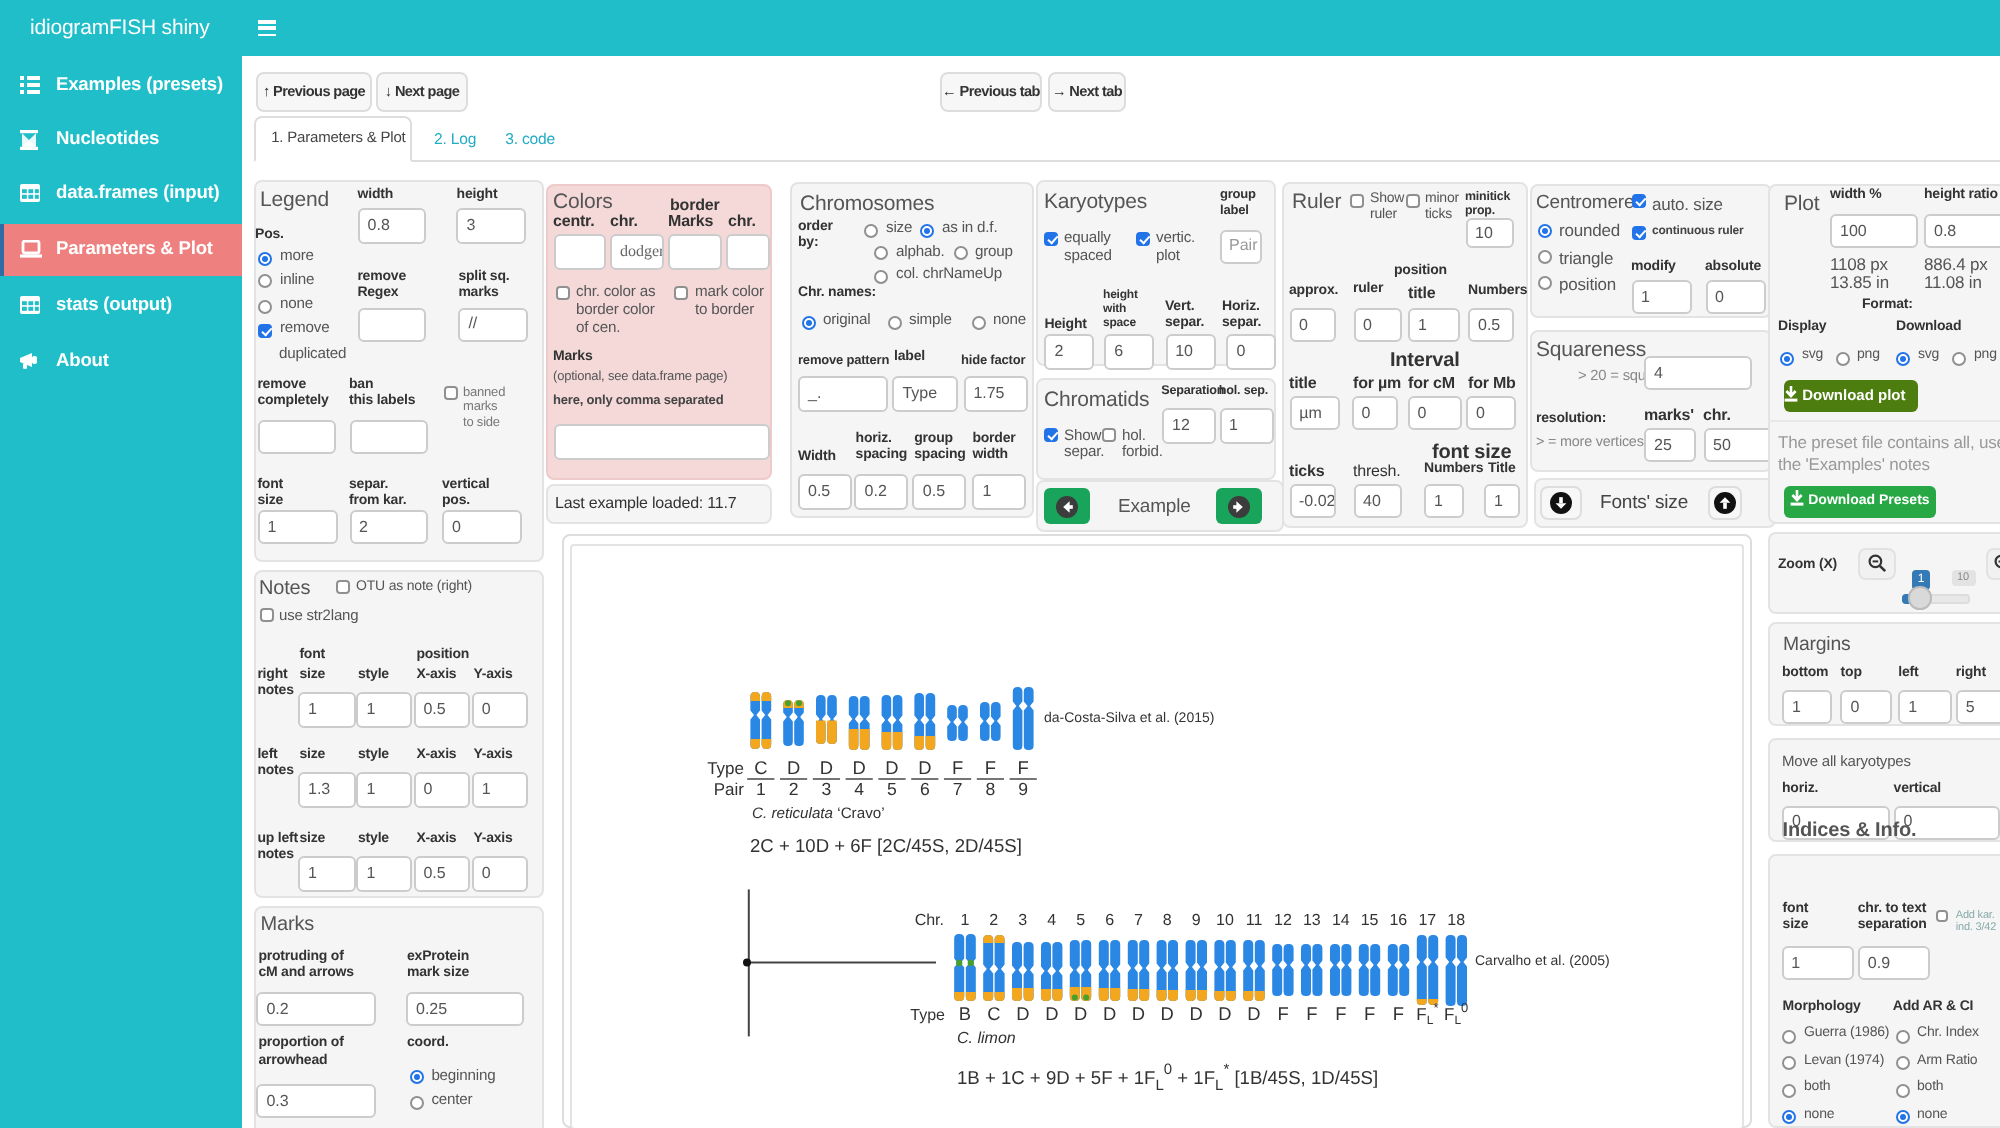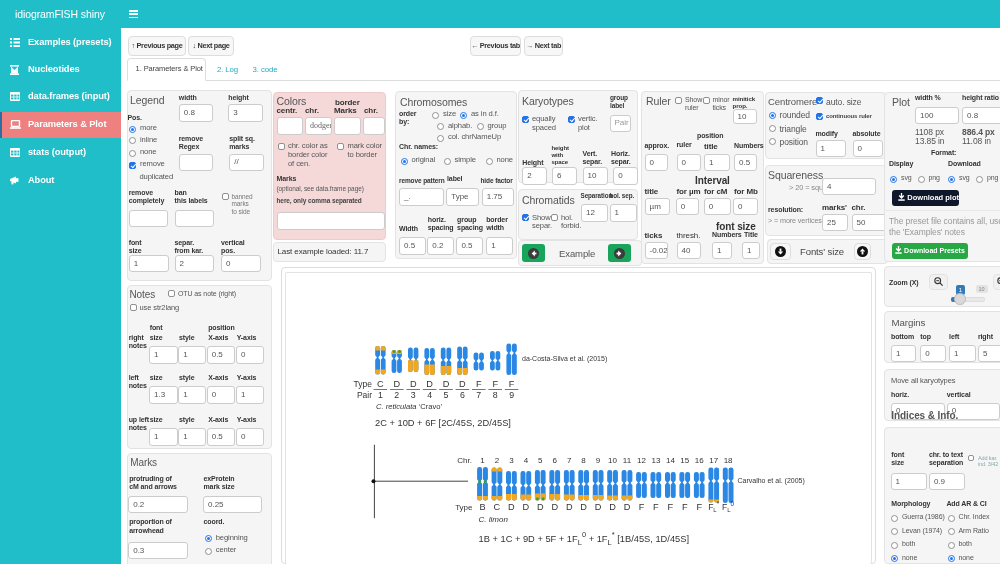--- a/index.html
+++ b/index.html
@@ -342,35 +342,35 @@
     <rect x="4.6" y="5.4" width="1.8" height="3" fill="#fff"></rect>
   </svg>
 <div class="t" style="left:800px;top:245.5px;font-size:9.5px;font-weight:normal;color:#444;">Fonts' size</div>
 <div class="pn" style="left:884px;top:92px;width:121px;height:170px;background:#f5f5f5;border-color:#e3e3e3;"></div>
 <div class="t" style="left:892px;top:95.5px;font-size:10.5px;font-weight:normal;color:#555;">Plot</div>
 <div class="t" style="left:915px;top:93.5px;font-size:7px;font-weight:bold;color:#333;">width %</div>
 <div class="t" style="left:962px;top:93.5px;font-size:7px;font-weight:bold;color:#333;">height ratio</div>
 <div class="in" style="left:915px;top:106.5px;width:44px;height:17.2px;font-size:8px;line-height:15.2px;">100</div>
 <div class="in" style="left:962px;top:106.5px;width:42px;height:17.2px;font-size:8px;line-height:15.2px;">0.8</div>
 <div class="t" style="left:915px;top:126.5px;font-size:8.5px;font-weight:normal;color:#555;">1108 px</div>
-<div class="t" style="left:962px;top:126.5px;font-size:8.5px;font-weight:bold;color:#555;">886.4 px</div>
+<div class="t" style="left:962px;top:126.5px;font-size:8.5px;font-weight:normal;color:#555;">886.4 px</div>
 <div class="t" style="left:915px;top:136px;font-size:8.5px;font-weight:normal;color:#555;">13.85 in</div>
 <div class="t" style="left:962px;top:136px;font-size:8.5px;font-weight:normal;color:#555;">11.08 in</div>
 <div class="t" style="left:931px;top:148.5px;font-size:7px;font-weight:bold;color:#333;">Format:</div>
 <div class="t" style="left:889px;top:160px;font-size:7px;font-weight:bold;color:#333;">Display</div>
 <div class="t" style="left:948px;top:160px;font-size:7px;font-weight:bold;color:#333;">Download</div>
 <span class="rd on" style="left:890px;top:175.5px;width:7px;height:7px;"></span>
 <div class="t" style="left:901px;top:174.0px;font-size:7px;font-weight:normal;color:#555;">svg</div>
 <span class="rd" style="left:917.5px;top:175.5px;width:7px;height:7px;"></span>
 <div class="t" style="left:928.5px;top:174.0px;font-size:7px;font-weight:normal;color:#555;">png</div>
 <span class="rd on" style="left:948px;top:175.5px;width:7px;height:7px;"></span>
 <div class="t" style="left:959px;top:174.0px;font-size:7px;font-weight:normal;color:#555;">svg</div>
 <span class="rd" style="left:976px;top:175.5px;width:7px;height:7px;"></span>
 <div class="t" style="left:987px;top:174.0px;font-size:7px;font-weight:normal;color:#555;">png</div>
-<div style="position:absolute;left:892px;top:189.5px;width:67px;height:16px;background:#0f172a;border-radius:3px;color:#fff;font-weight:bold;font-size:7.5px;text-align:right;line-height:16px;"><svg width="7" height="8" style="vertical-align:-1px;">
+<div style="position:absolute;left:892px;top:189.5px;width:67px;height:16px;background:#4d7c0f;border-radius:3px;color:#fff;font-weight:bold;font-size:7.5px;text-align:left;line-height:16px;"><svg width="7" height="8" style="vertical-align:-1px;">
       <path d="M3.5 0 L3.5 4 M1.2 2.5 L3.5 5 L5.8 2.5" stroke="#fff" stroke-width="1.3" fill="none"></path>
       <rect x="0.3" y="6.3" width="6.4" height="1.5" fill="#fff"></rect>
     </svg> Download plot</div>
 <div style="position:absolute;left:884px;top:209.5px;width:121px;height:1px;background:#e8e8e8;"></div>
 <div class="t" style="left:889px;top:215.5px;font-size:8.5px;font-weight:normal;color:#999;">The preset file contains all, use it in</div>
 <div class="t" style="left:889px;top:226.5px;font-size:8.5px;font-weight:normal;color:#999;">the 'Examples' notes</div>
 <div style="position:absolute;left:892px;top:242.5px;width:76px;height:16.5px;background:#28a745;border-radius:3px;color:#fff;font-weight:bold;font-size:7px;text-align:center;line-height:16.5px;"><svg width="7" height="8" style="vertical-align:-1px;">
       <path d="M3.5 0 L3.5 4 M1.2 2.5 L3.5 5 L5.8 2.5" stroke="#fff" stroke-width="1.3" fill="none"></path>
       <rect x="0.3" y="6.3" width="6.4" height="1.5" fill="#fff"></rect>
     </svg> Download Presets</div>

